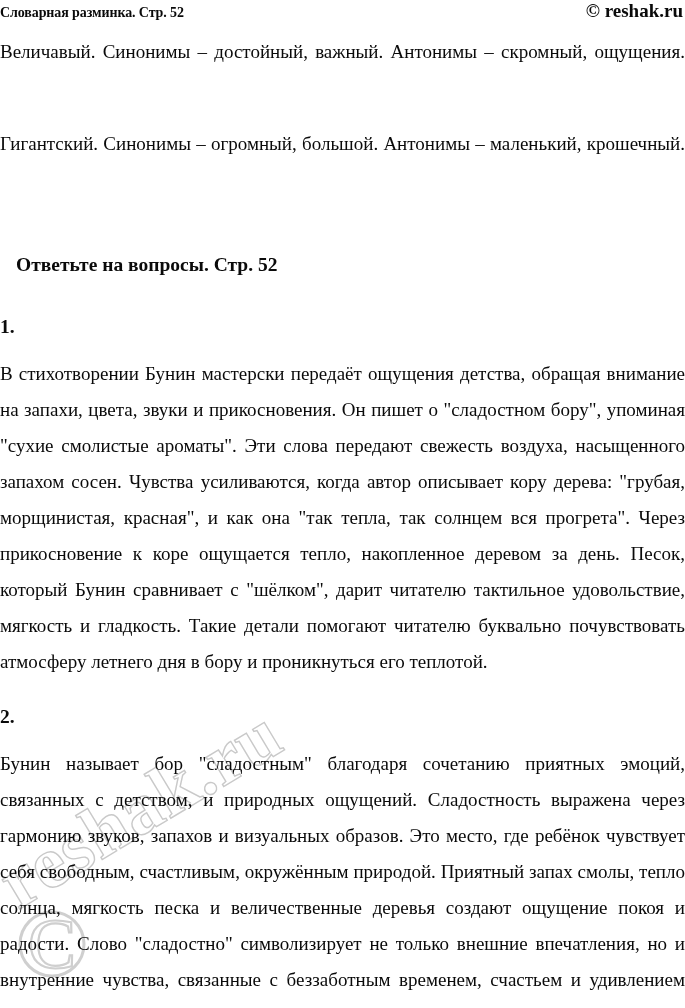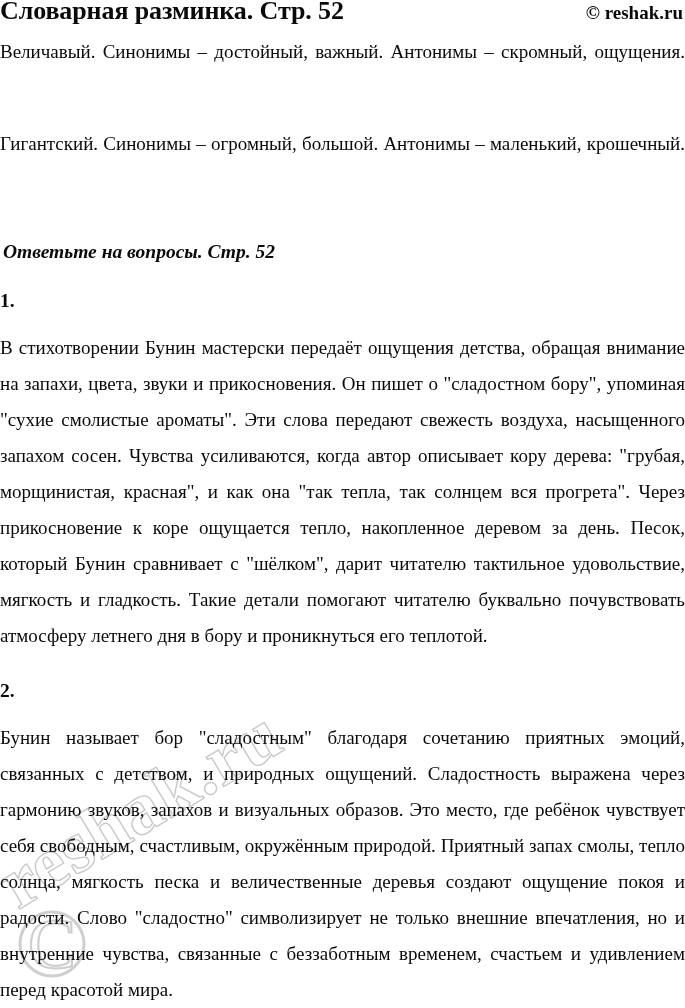--- a/index.html
+++ b/index.html
@@ -30,21 +30,21 @@
   .header-row {
     display: flex;
     align-items: baseline;
     justify-content: space-between;
     width: 100%;
     height: 22px;
     margin: 0;
     padding: 0;
   }
   .doc-title {
-    font-size: 26px;
+    font-size: 14px;
     font-weight: bold;
     letter-spacing: -0.1px;
     line-height: 22px;
     white-space: nowrap;
   }
   .copyright {
     font-size: 19px;
     font-weight: bold;
     line-height: 22px;
     white-space: nowrap;
@@ -71,23 +71,22 @@
   .gap-12 { height: 12px; }
   .gap-16 { height: 16px; }
   .gap-18 { height: 18px; }
   .gap-20 { height: 20px; }
   .gap-24 { height: 24px; }
 
   .section-head {
     font-size: 19.5px;
     font-weight: bold;
     line-height: 30px;
-    margin: 3px;
+    margin: 16px;
     white-space: nowrap;
-    font-style: italic;
   }
   .q-num {
     font-size: 19.5px;
     font-weight: bold;
     line-height: 26px;
     margin: 0;
   }
 
   
   .watermark {

